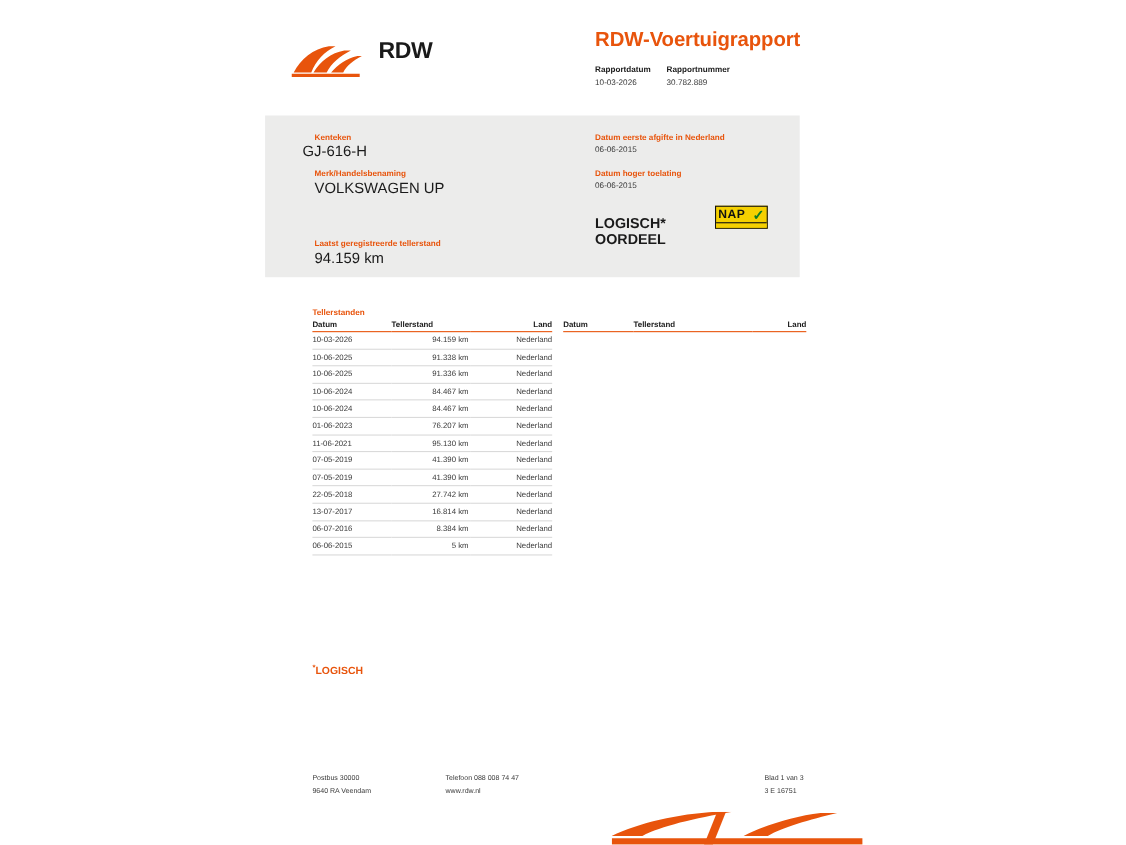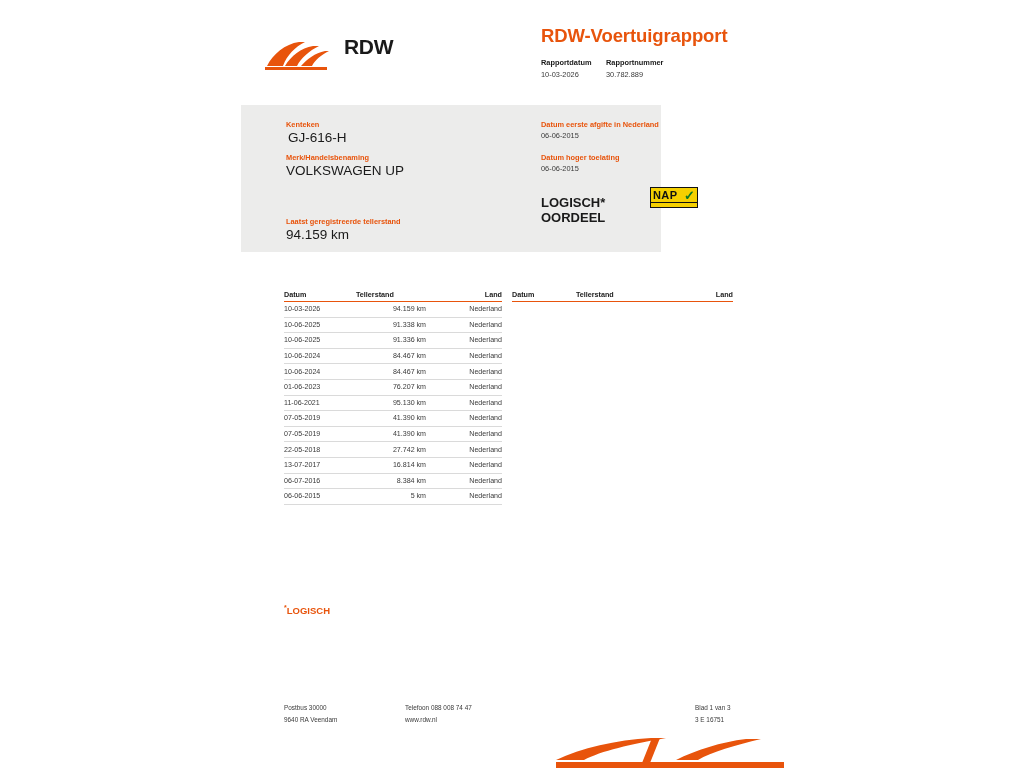--- a/index.html
+++ b/index.html
@@ -81,21 +81,21 @@
     color: #3a3a3a;
     margin-top: 3px;
     white-space: nowrap;
   }
 
   
   .panel {
     position: absolute;
     left: 241px;
     top: 105px;
-    width: 420px;
+    width: 486px;
     height: 147px;
     background: #ececeb;
   }
   .panel-label {
     position: absolute;
     font-size: 7.4px;
     font-weight: bold;
     color: #e8540c;
     white-space: nowrap;
   }
@@ -270,21 +270,21 @@
       <div class="meta-value">10-03-2026</div>
     </div>
     <div class="meta-col c2">
       <div class="meta-label">Rapportnummer</div>
       <div class="meta-value">30.782.889</div>
     </div>
   </div>
 
   <div class="panel">
     <div class="panel-label" style="left:45px; top:15px;">Kenteken</div>
-    <div class="panel-value" style="left:47px; top:25px;">GJ-616-H</div>
+    <div class="panel-value" style="left:34px; top:25px;">GJ-616-H</div>
 
     <div class="panel-label" style="left:45px; top:48px;">Merk/Handelsbenaming</div>
     <div class="panel-value" style="left:45px; top:58px;">VOLKSWAGEN UP</div>
 
     <div class="panel-label" style="left:45px; top:112px;">Laatst geregistreerde tellerstand</div>
     <div class="panel-value" style="left:45px; top:122px;">94.159 km</div>
 
     <div class="panel-label" style="left:300px; top:15px;">Datum eerste afgifte in Nederland</div>
     <div class="panel-value-small" style="left:300px; top:26px;">06-06-2015</div>
 
@@ -297,20 +297,21 @@
     </div>
 
     <div class="nap-badge">
       <span class="nap-text">NAP</span>
       <span class="nap-check">✓</span>
       <span class="nap-strip"></span>
     </div>
   </div>
 
   <div class="table-section">
+    <div class="table-title">Tellerstanden</div>
 
     <table class="tbl left">
       <thead>
         <tr>
           <th>Datum</th>
           <th class="num">Tellerstand</th>
           <th class="country">Land</th>
         </tr>
       </thead>
       <tbody id="rows-left">

